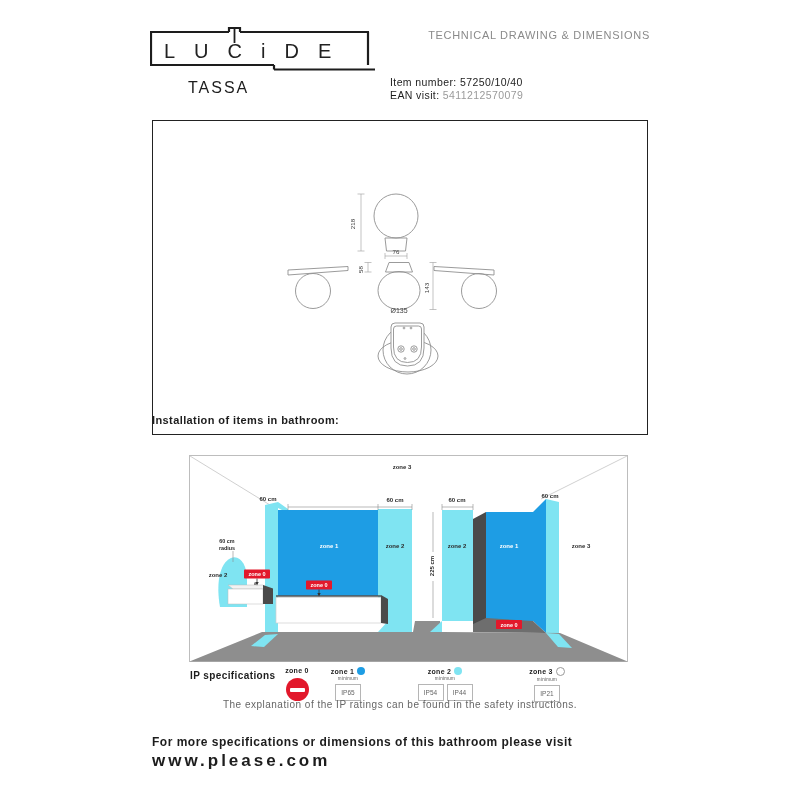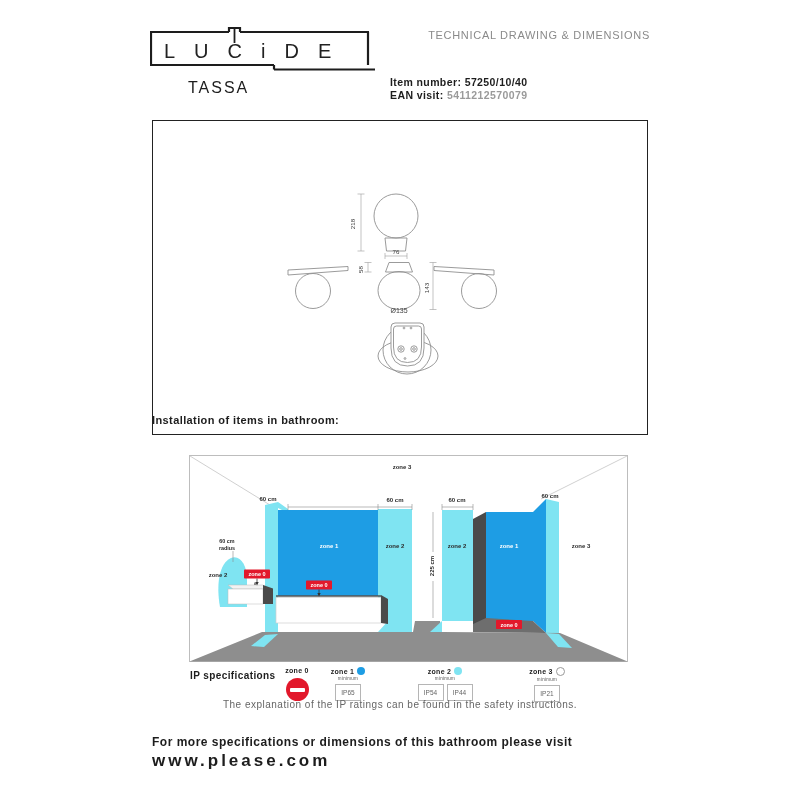--- a/index.html
+++ b/index.html
@@ -4,22 +4,22 @@
 <style>
   html,body{margin:0;padding:0;background:#fff;}
   #page{position:relative;width:800px;height:800px;background:#fff;overflow:hidden;
         font-family:"Liberation Sans",sans-serif;color:#1d1d1d;}
   .abs{position:absolute;}
   
   .doc-type{left:360px;top:29px;width:290px;text-align:right;font-size:11px;
             letter-spacing:.7px;color:#8a8a8a;}
   .product-name{left:156px;top:79px;font-size:16px;font-weight:normal;letter-spacing:2px;margin-left:32px;}
   .item-block{left:390px;top:76px;font-size:10.5px;line-height:13px;letter-spacing:.4px;}
-  .item-block b{font-weight:bold;}
-  .item-block .gray{color:#9a9a9a;font-weight:bold;}
+  .item-block b{font-weight:normal;}
+  .item-block .gray{color:#9a9a9a;}
   
   .drawing-box{left:152px;top:120px;width:494px;height:313px;border:1px solid #222;background:#fff;}
   .drawing-box svg{display:block;width:100%;height:100%;}
   
   .bath-title{left:152px;top:414px;font-size:11px;font-weight:bold;letter-spacing:.4px;}
   .bath-svg{left:189px;top:455px;width:439px;height:207px;}
   
   .ip-title{left:190px;top:670px;font-size:10px;font-weight:bold;letter-spacing:.4px;}
   .ip-col{position:absolute;top:667px;text-align:center;}
   .ip-zlabel{font-size:7px;font-weight:bold;display:flex;justify-content:center;align-items:center;gap:3px;letter-spacing:.3px;}

